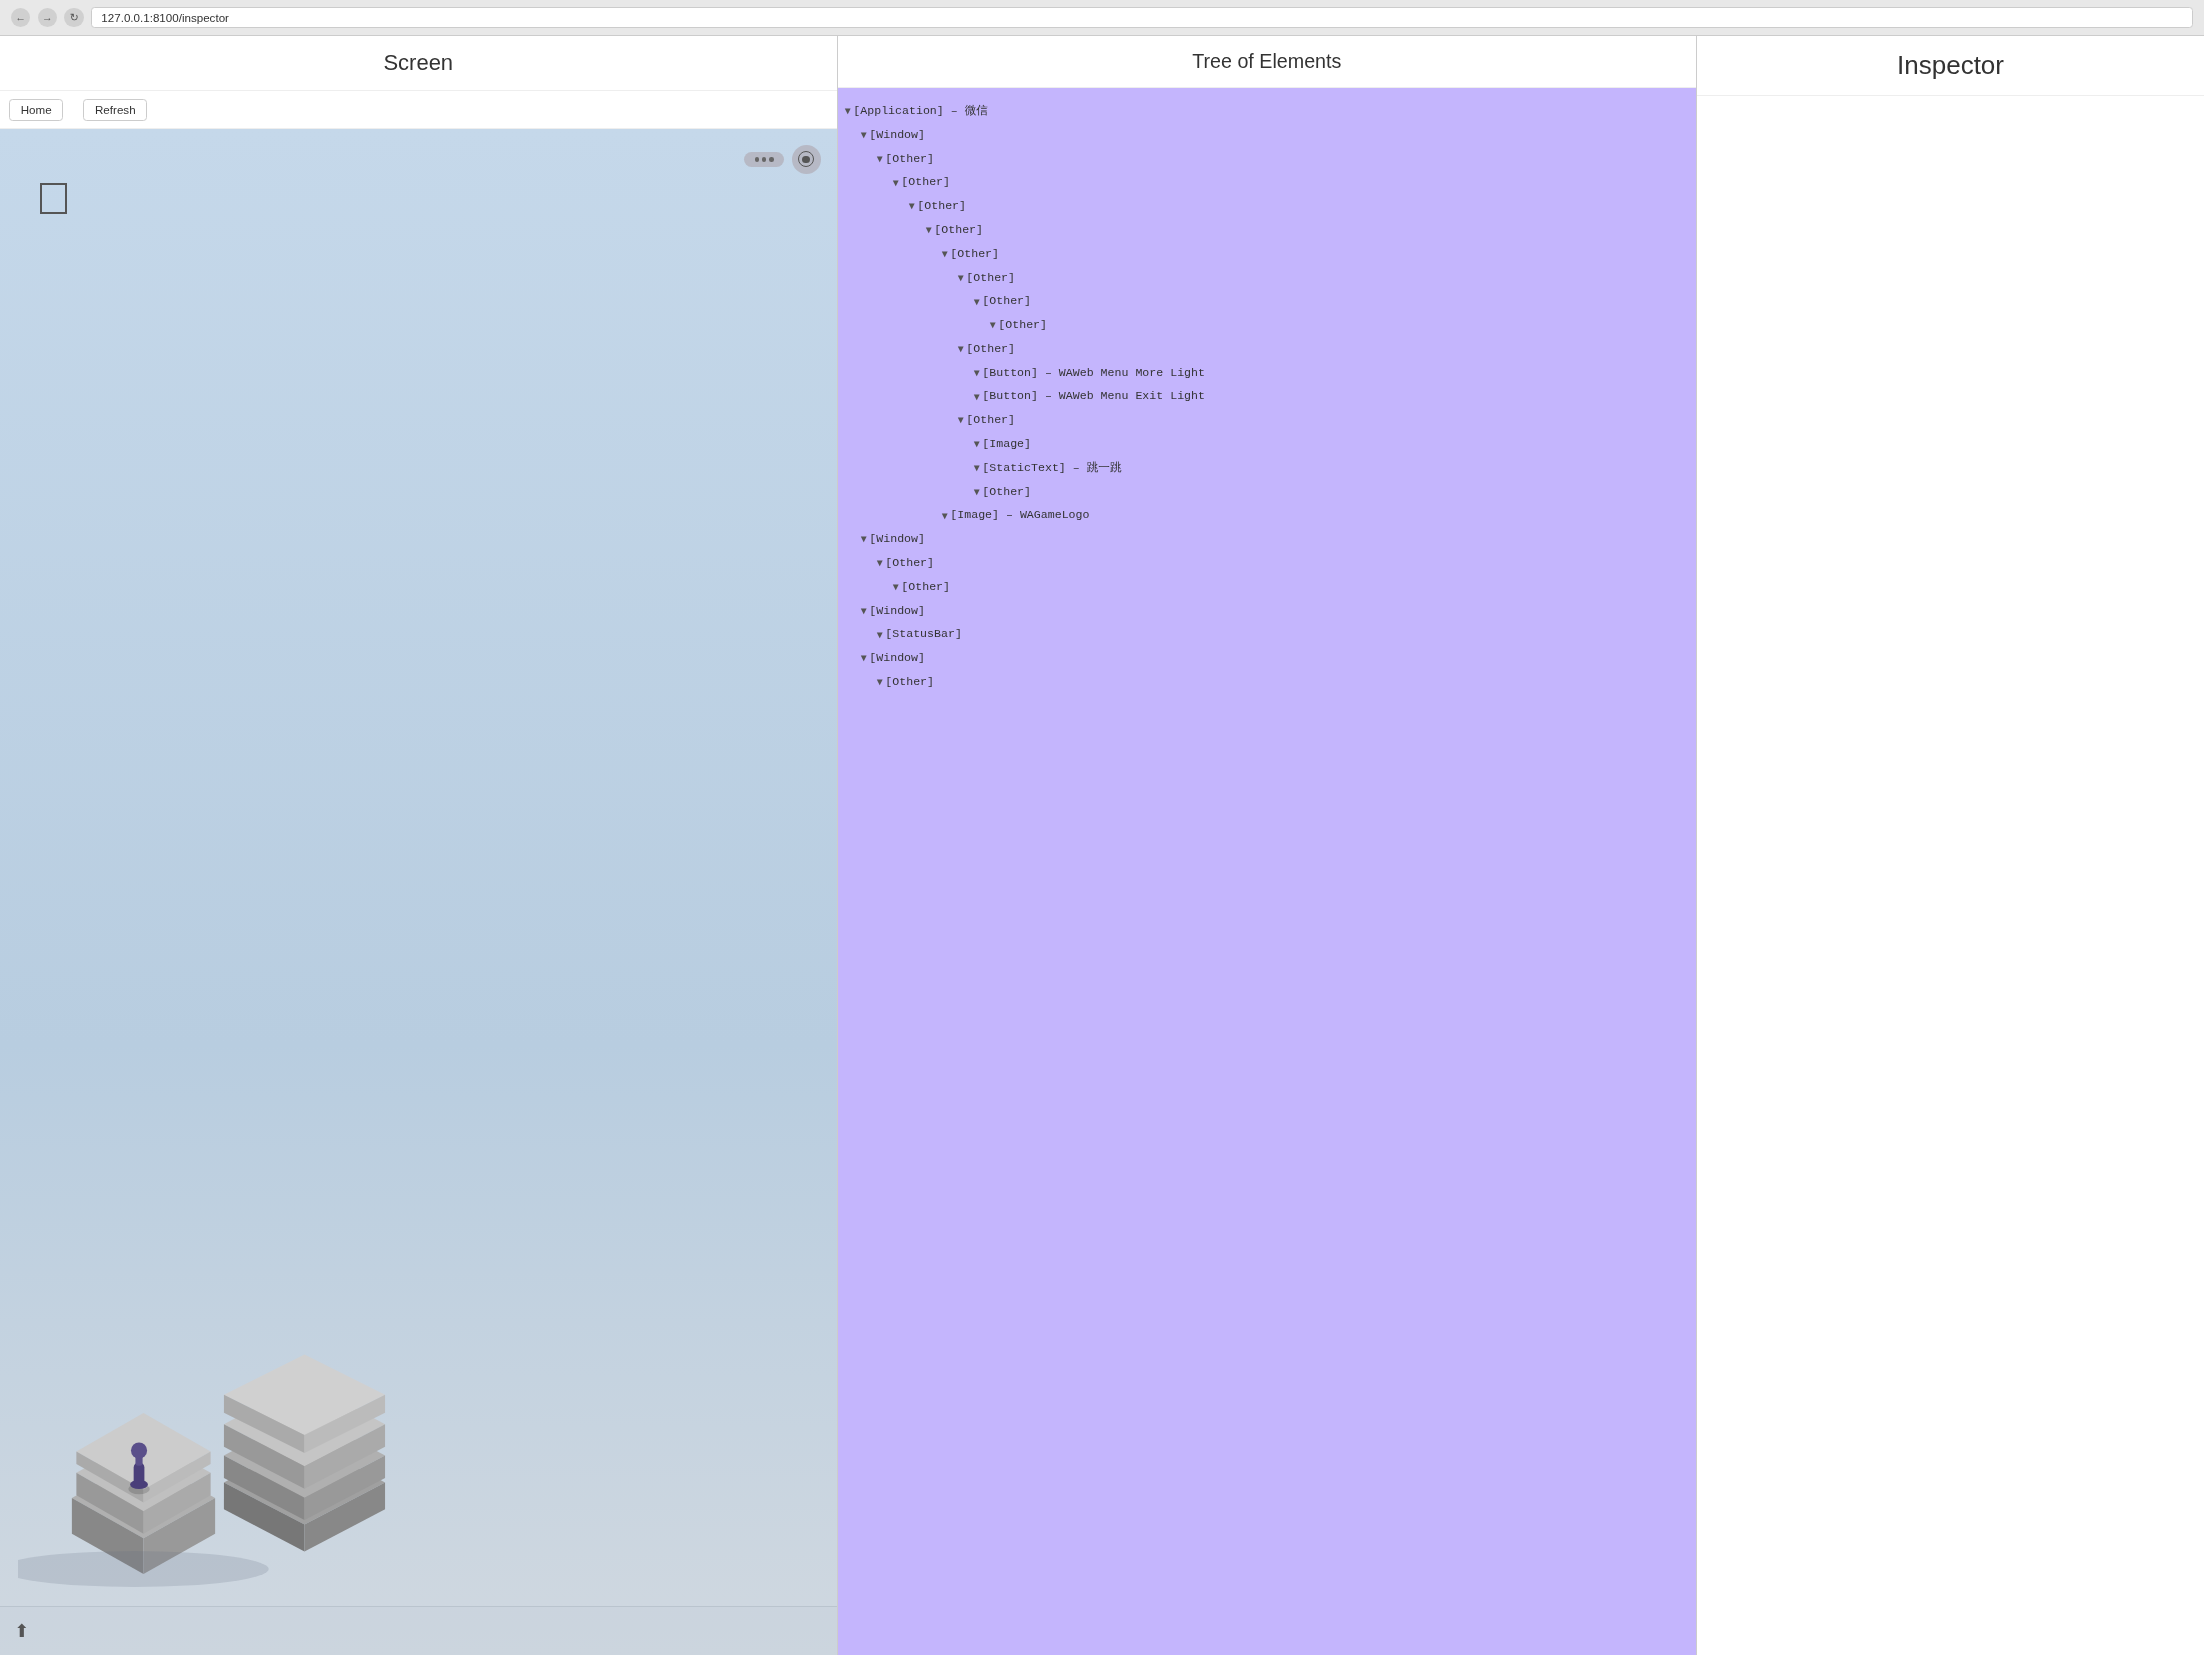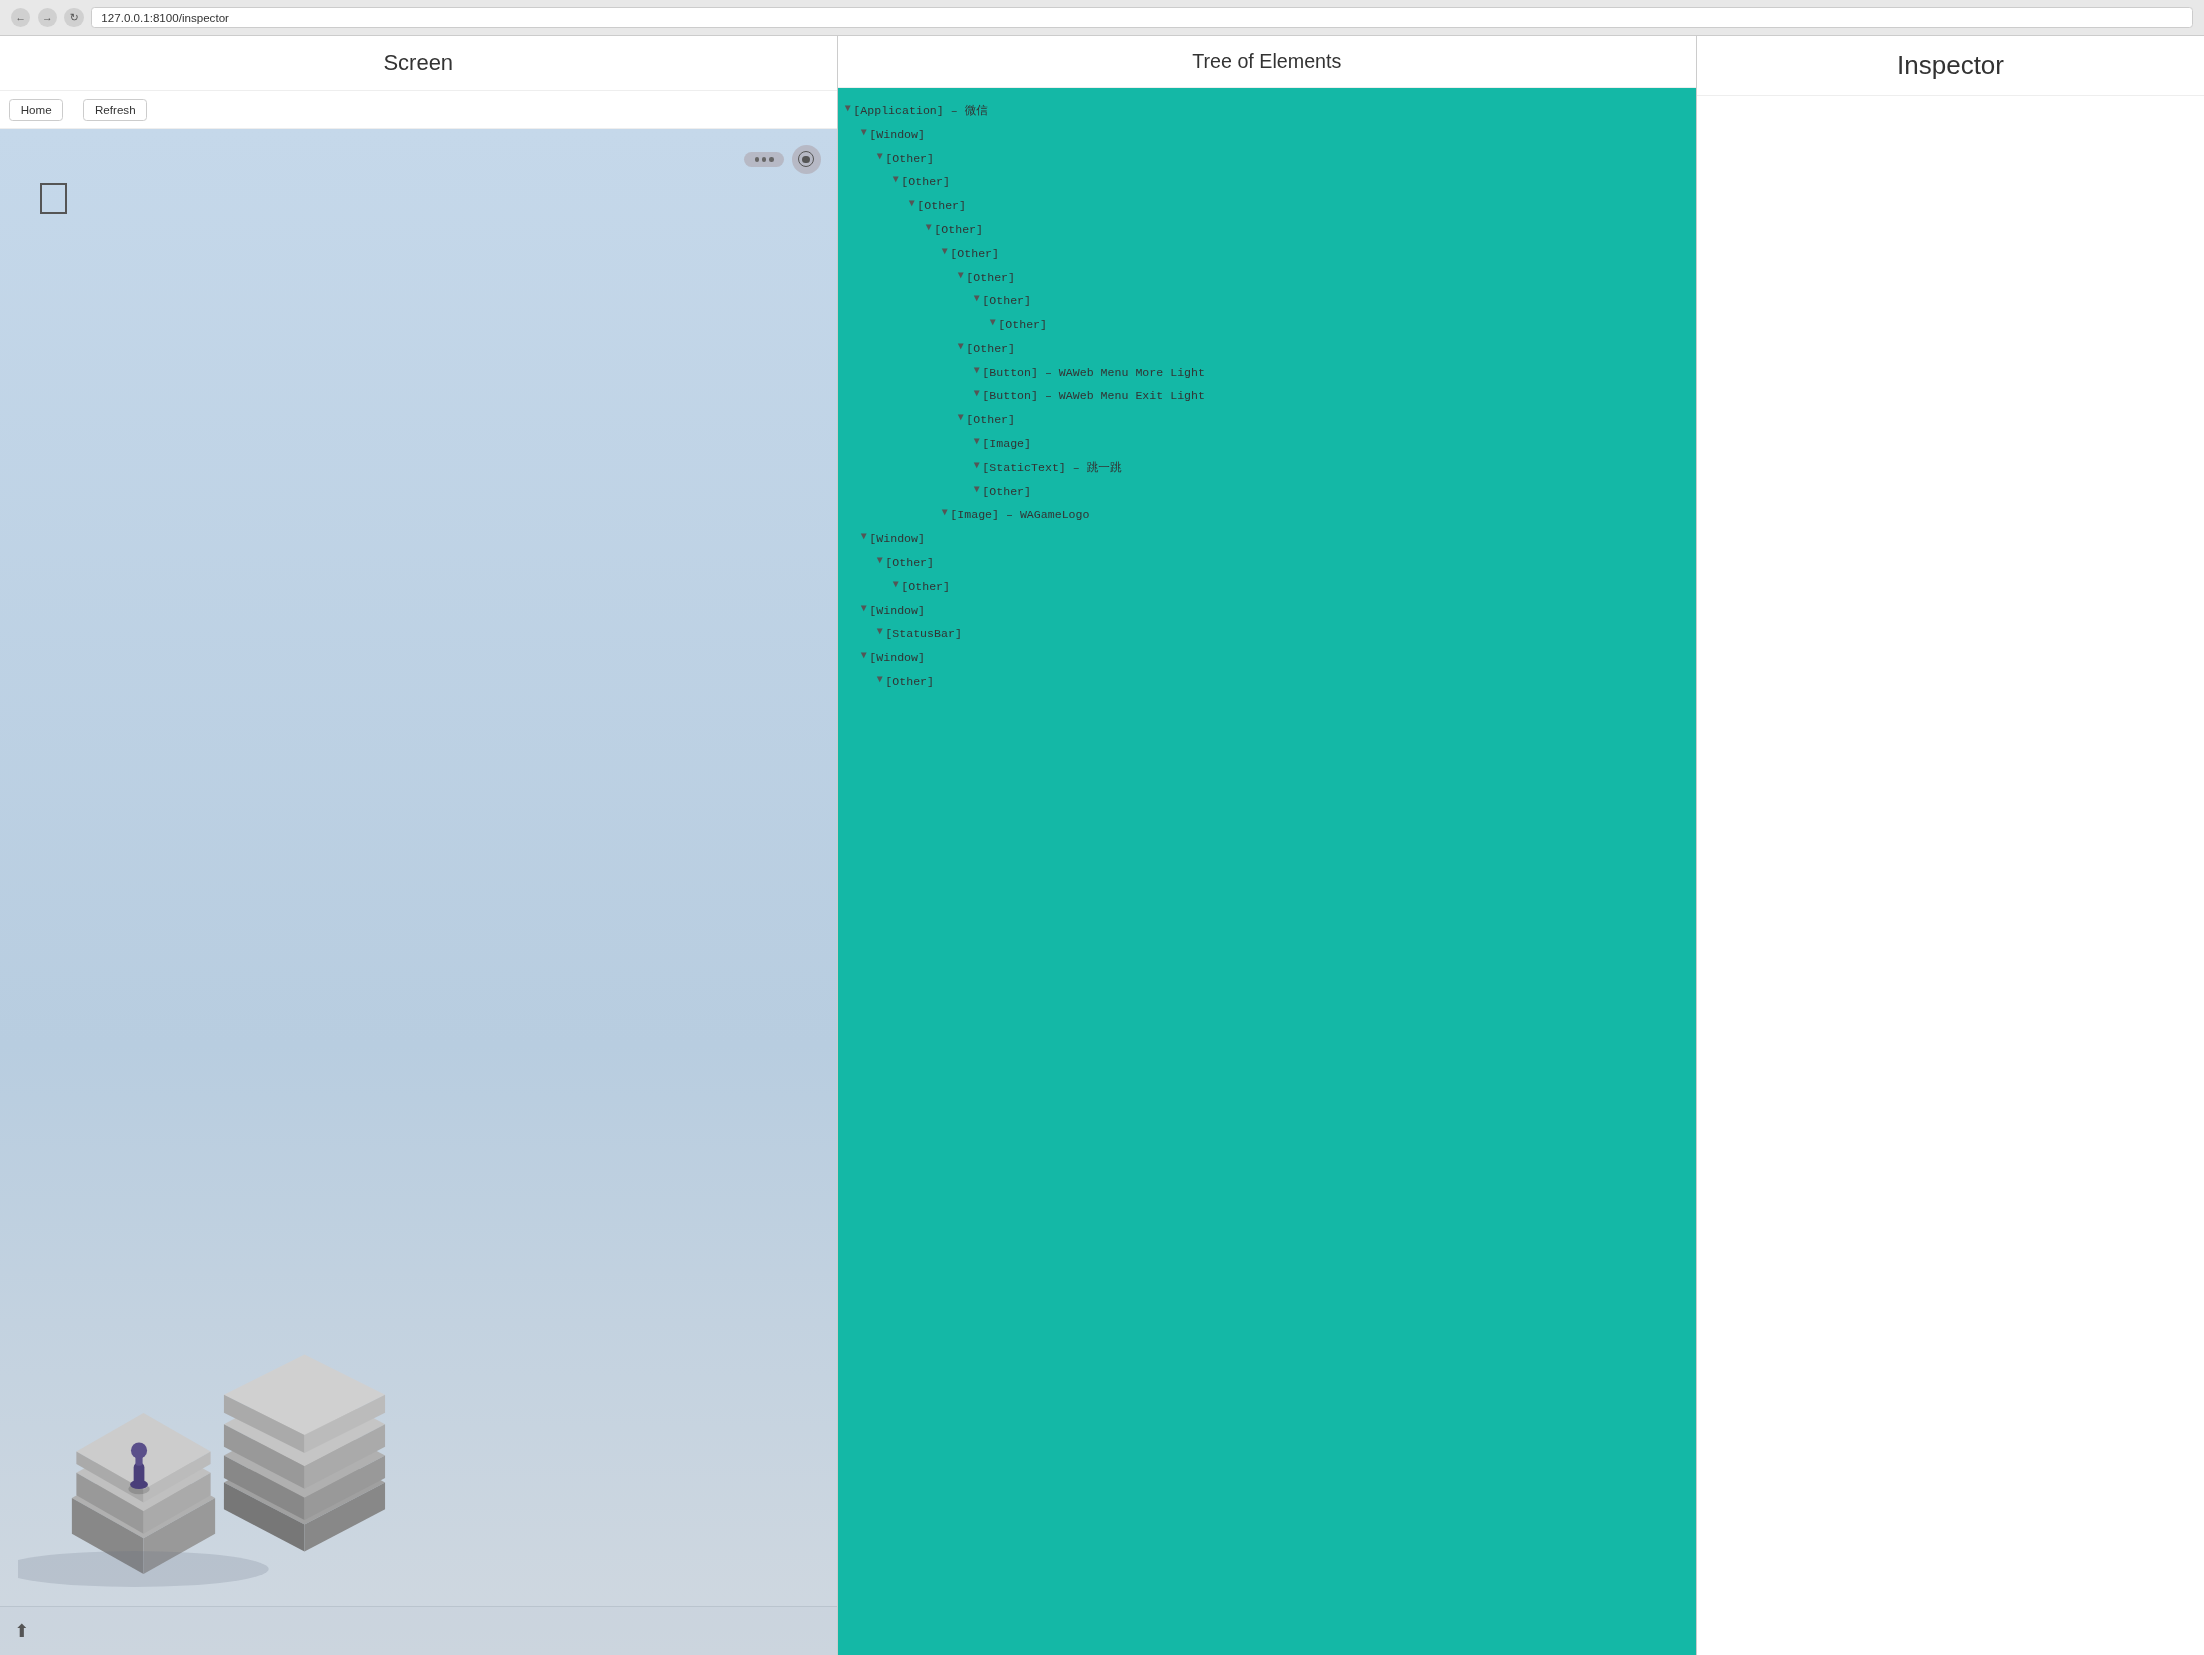--- a/index.html
+++ b/index.html
@@ -150,21 +150,21 @@
       font-size: 18px;
       color: #555;
     }
 
     
     .tree-panel {
       width: 39%;
       border-right: 0.9px solid #ccc;
       display: flex;
       flex-direction: column;
-      background: #14b8a6;
+      background: #c4b5fd;
       overflow-y: auto;
     }
     .tree-header {
       text-align: center;
       padding: 14.3px;
       font-size: 19.7px;
       font-weight: 400;
       color: #333;
       border-bottom: 0.9px solid #eee;
       position: sticky;
@@ -174,21 +174,21 @@
     }
     .tree-content {
       padding: 10.7px 7.2px;
       font-family: 'Courier New', monospace;
       font-size: 11.6px;
       line-height: 1.9;
       color: #222;
     }
     .tree-item {
       display: flex;
-      align-items: flex-start;
+      align-items: flex-end;
       cursor: pointer;
       white-space: nowrap;
       padding: 0.9px 0;
     }
     .arrow { color: #555; margin-right: 2.7px; font-size: 9.9px; }
     .arrow-down::before { content: '▼'; }
     .node-text { color: #333; }
 
     
     .inspector-panel {

